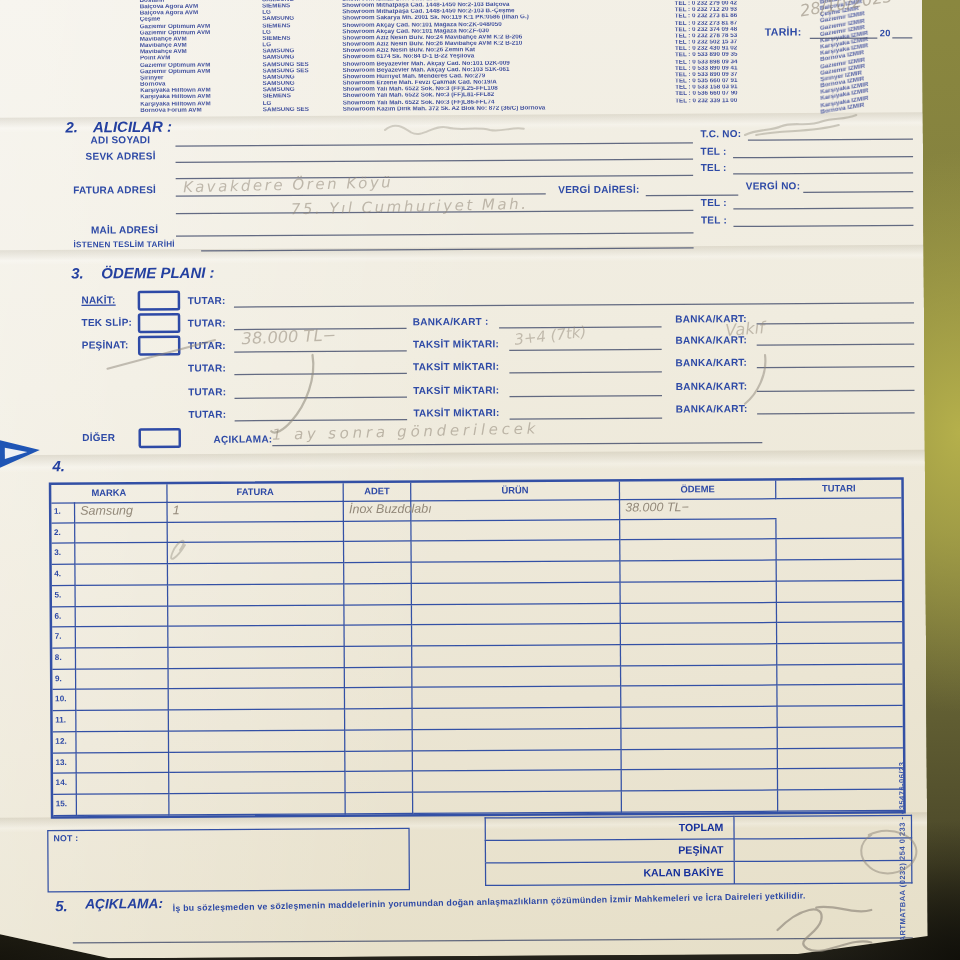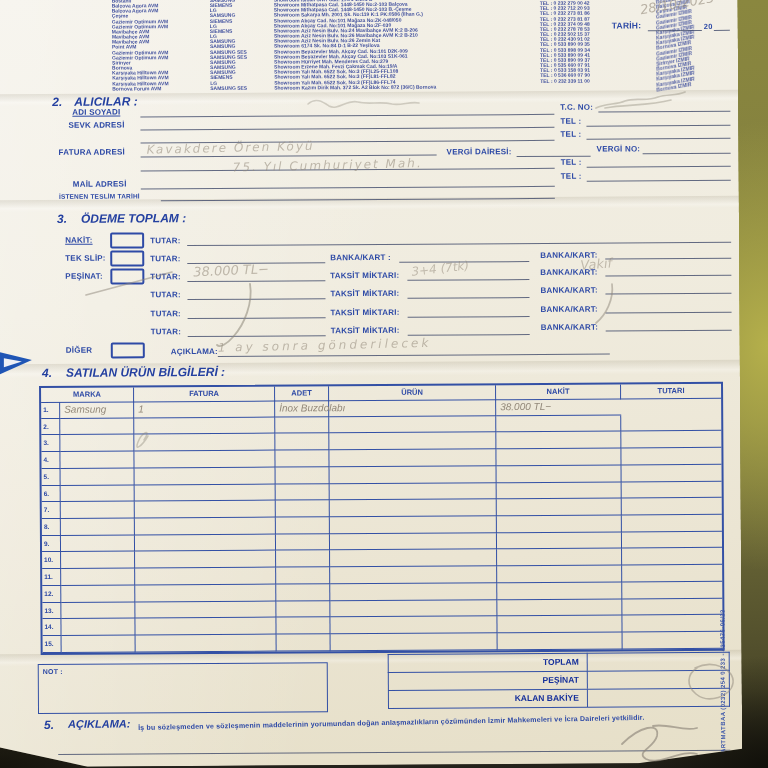--- a/index.html
+++ b/index.html
@@ -203,21 +203,21 @@
 
     <span class="plbl" style="left:618px;top:26px;font-size:8.5px;">TARİH:</span>
     <div class="fline" style="left:654px;top:36px;width:54px;"></div>
     <span class="plbl" style="left:710px;top:28px;font-size:7.5px;">20</span>
     <div class="fline" style="left:720px;top:36px;width:16px;"></div>
     <span class="hw" style="left:646px;top:2px;font-size:13px;transform:rotate(-9deg);opacity:.6;">28/10/2023</span>
 
     <span class="sec" style="left:58px;top:97px;">2.</span>
     <span class="sec" style="left:80px;top:97px;">ALICILAR :</span>
 
-    <span class="plbl" style="left:78px;top:110px;text-decoration:underline;">ADI SOYADI</span>
+    <span class="plbl" style="left:78px;top:110px;">ADI SOYADI</span>
     <div class="fline" style="left:146px;top:119px;width:414px;"></div>
     <span class="plbl" style="left:74px;top:123px;">SEVK ADRESİ</span>
     <div class="fline" style="left:146px;top:132px;width:414px;"></div>
     <div class="fline" style="left:146px;top:145px;width:414px;"></div>
     <span class="plbl" style="left:64px;top:150px;">FATURA ADRESİ</span>
     <div class="fline" style="left:146px;top:159px;width:296px;"></div>
     <div class="fline" style="left:146px;top:173px;width:414px;"></div>
     <span class="plbl" style="left:78px;top:182px;">MAİL ADRESİ</span>
     <div class="fline" style="left:146px;top:191px;width:414px;"></div>
     <span class="plbl" style="left:64px;top:195px;font-size:6.5px;">İSTENEN TESLİM TARİHİ</span>
@@ -235,21 +235,21 @@
     <div class="fline" style="left:648px;top:159px;width:88px;"></div>
     <span class="plbl" style="left:566px;top:163px;">TEL :</span>
     <div class="fline" style="left:592px;top:172px;width:144px;"></div>
     <span class="plbl" style="left:566px;top:177px;">TEL :</span>
     <div class="fline" style="left:592px;top:186px;width:144px;"></div>
 
     <span class="hw" style="left:152px;top:144px;font-size:12px;letter-spacing:2px;transform:rotate(-1deg);opacity:.55;">Kavakdere Ören Köyü</span>
     <span class="hw" style="left:238px;top:162px;font-size:12px;letter-spacing:2px;transform:rotate(-1deg);opacity:.55;">75. Yıl Cumhuriyet Mah.</span>
 
     <span class="sec" style="left:62px;top:214px;">3.</span>
-    <span class="sec" style="left:86px;top:214px;">ÖDEME TOPLAM :</span>
+    <span class="sec" style="left:86px;top:214px;">ÖDEME PLANI :</span>
 
     <span class="plbl" style="left:70px;top:238px;text-decoration:underline;">NAKİT:</span>
     <div class="cb" style="left:115px;top:235px;"></div>
     <span class="plbl" style="left:155px;top:239px;">TUTAR:</span>
     <div class="fline" style="left:192px;top:248px;width:544px;"></div>
 
     <span class="plbl" style="left:70px;top:256px;">TEK SLİP:</span>
     <div class="cb" style="left:115px;top:253px;"></div>
     <span class="plbl" style="left:155px;top:257px;">TUTAR:</span>
     <div class="fline" style="left:192px;top:266px;width:138px;"></div>
@@ -296,29 +296,28 @@
     <span class="hw" style="left:198px;top:266px;font-size:13px;transform:rotate(-2deg);opacity:.55;">38.000 TL−</span>
     <span class="hw" style="left:416px;top:266px;font-size:12px;transform:rotate(-6deg);opacity:.5;">3+4 (7tk)</span>
     <span class="hw" style="left:585px;top:262px;font-size:13px;transform:rotate(-4deg);opacity:.5;">Vakıf</span>
     <span class="hw" style="left:222px;top:342px;font-size:12px;letter-spacing:3px;transform:rotate(-1deg);opacity:.55;">1 ay sonra gönderilecek</span>
 
     <svg style="position:absolute;left:4px;top:352px;" width="34" height="26" viewBox="0 0 34 26">
       <polygon points="0,2 32,10 0,24" fill="#1f55b5"></polygon>
         <polygon points="4,8 22,11.5 4,17" fill="#eef0f5"></polygon>
     </svg>
     <span class="sec" style="left:46px;top:368px;">4.</span>
-    <span class="sec" style="left:70px;top:368px;">SATILAN ÜRÜN BİLGİLERİ :</span>
 
     <div class="ptable" style="left:43px;top:388px;width:680px;">
       <div class="phead">
         <span>MARKA</span>
         <span>FATURA</span>
         <span>ADET</span>
         <span>ÜRÜN</span>
-        <span>NAKİT</span>
+        <span>ÖDEME</span>
         <span>TUTARI</span>
       </div>
       <div>
 
           <div class="prow">
             <span class="rno">1.</span>
             <span class="pcell">Samsung</span>
             <span class="pcell">1</span>
             <span class="pcell">İnox Buzdolabı</span>
             <span class="pcell"></span>

